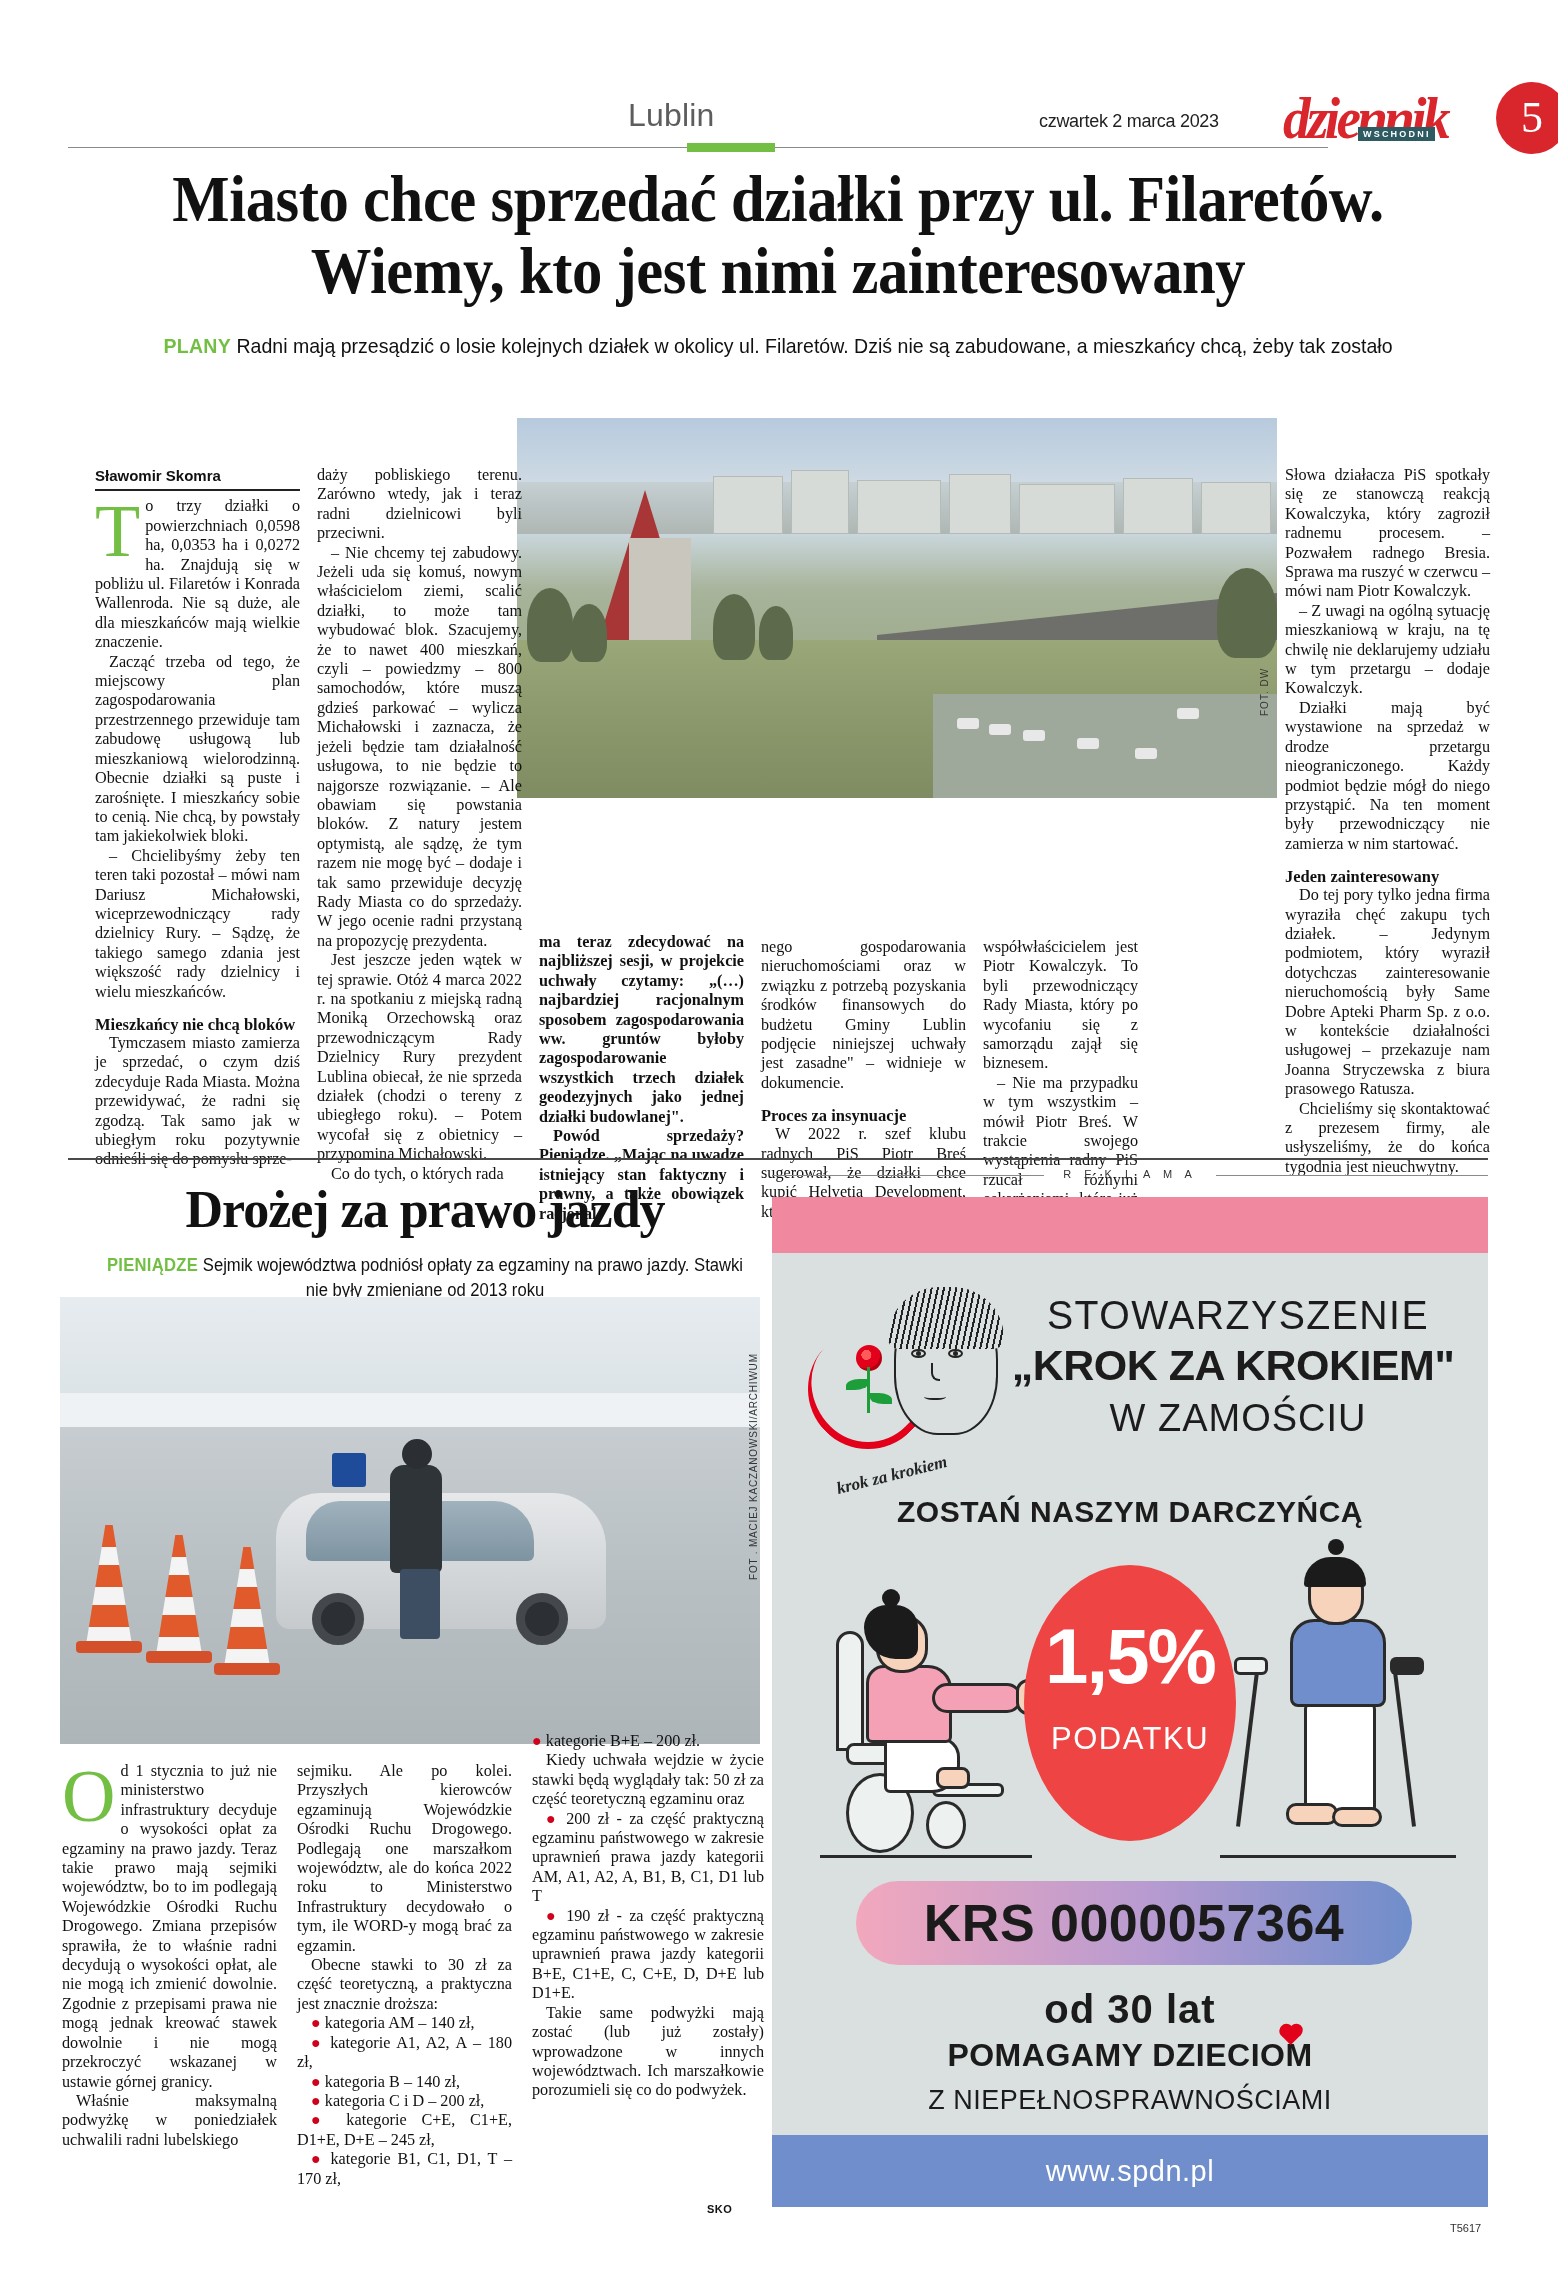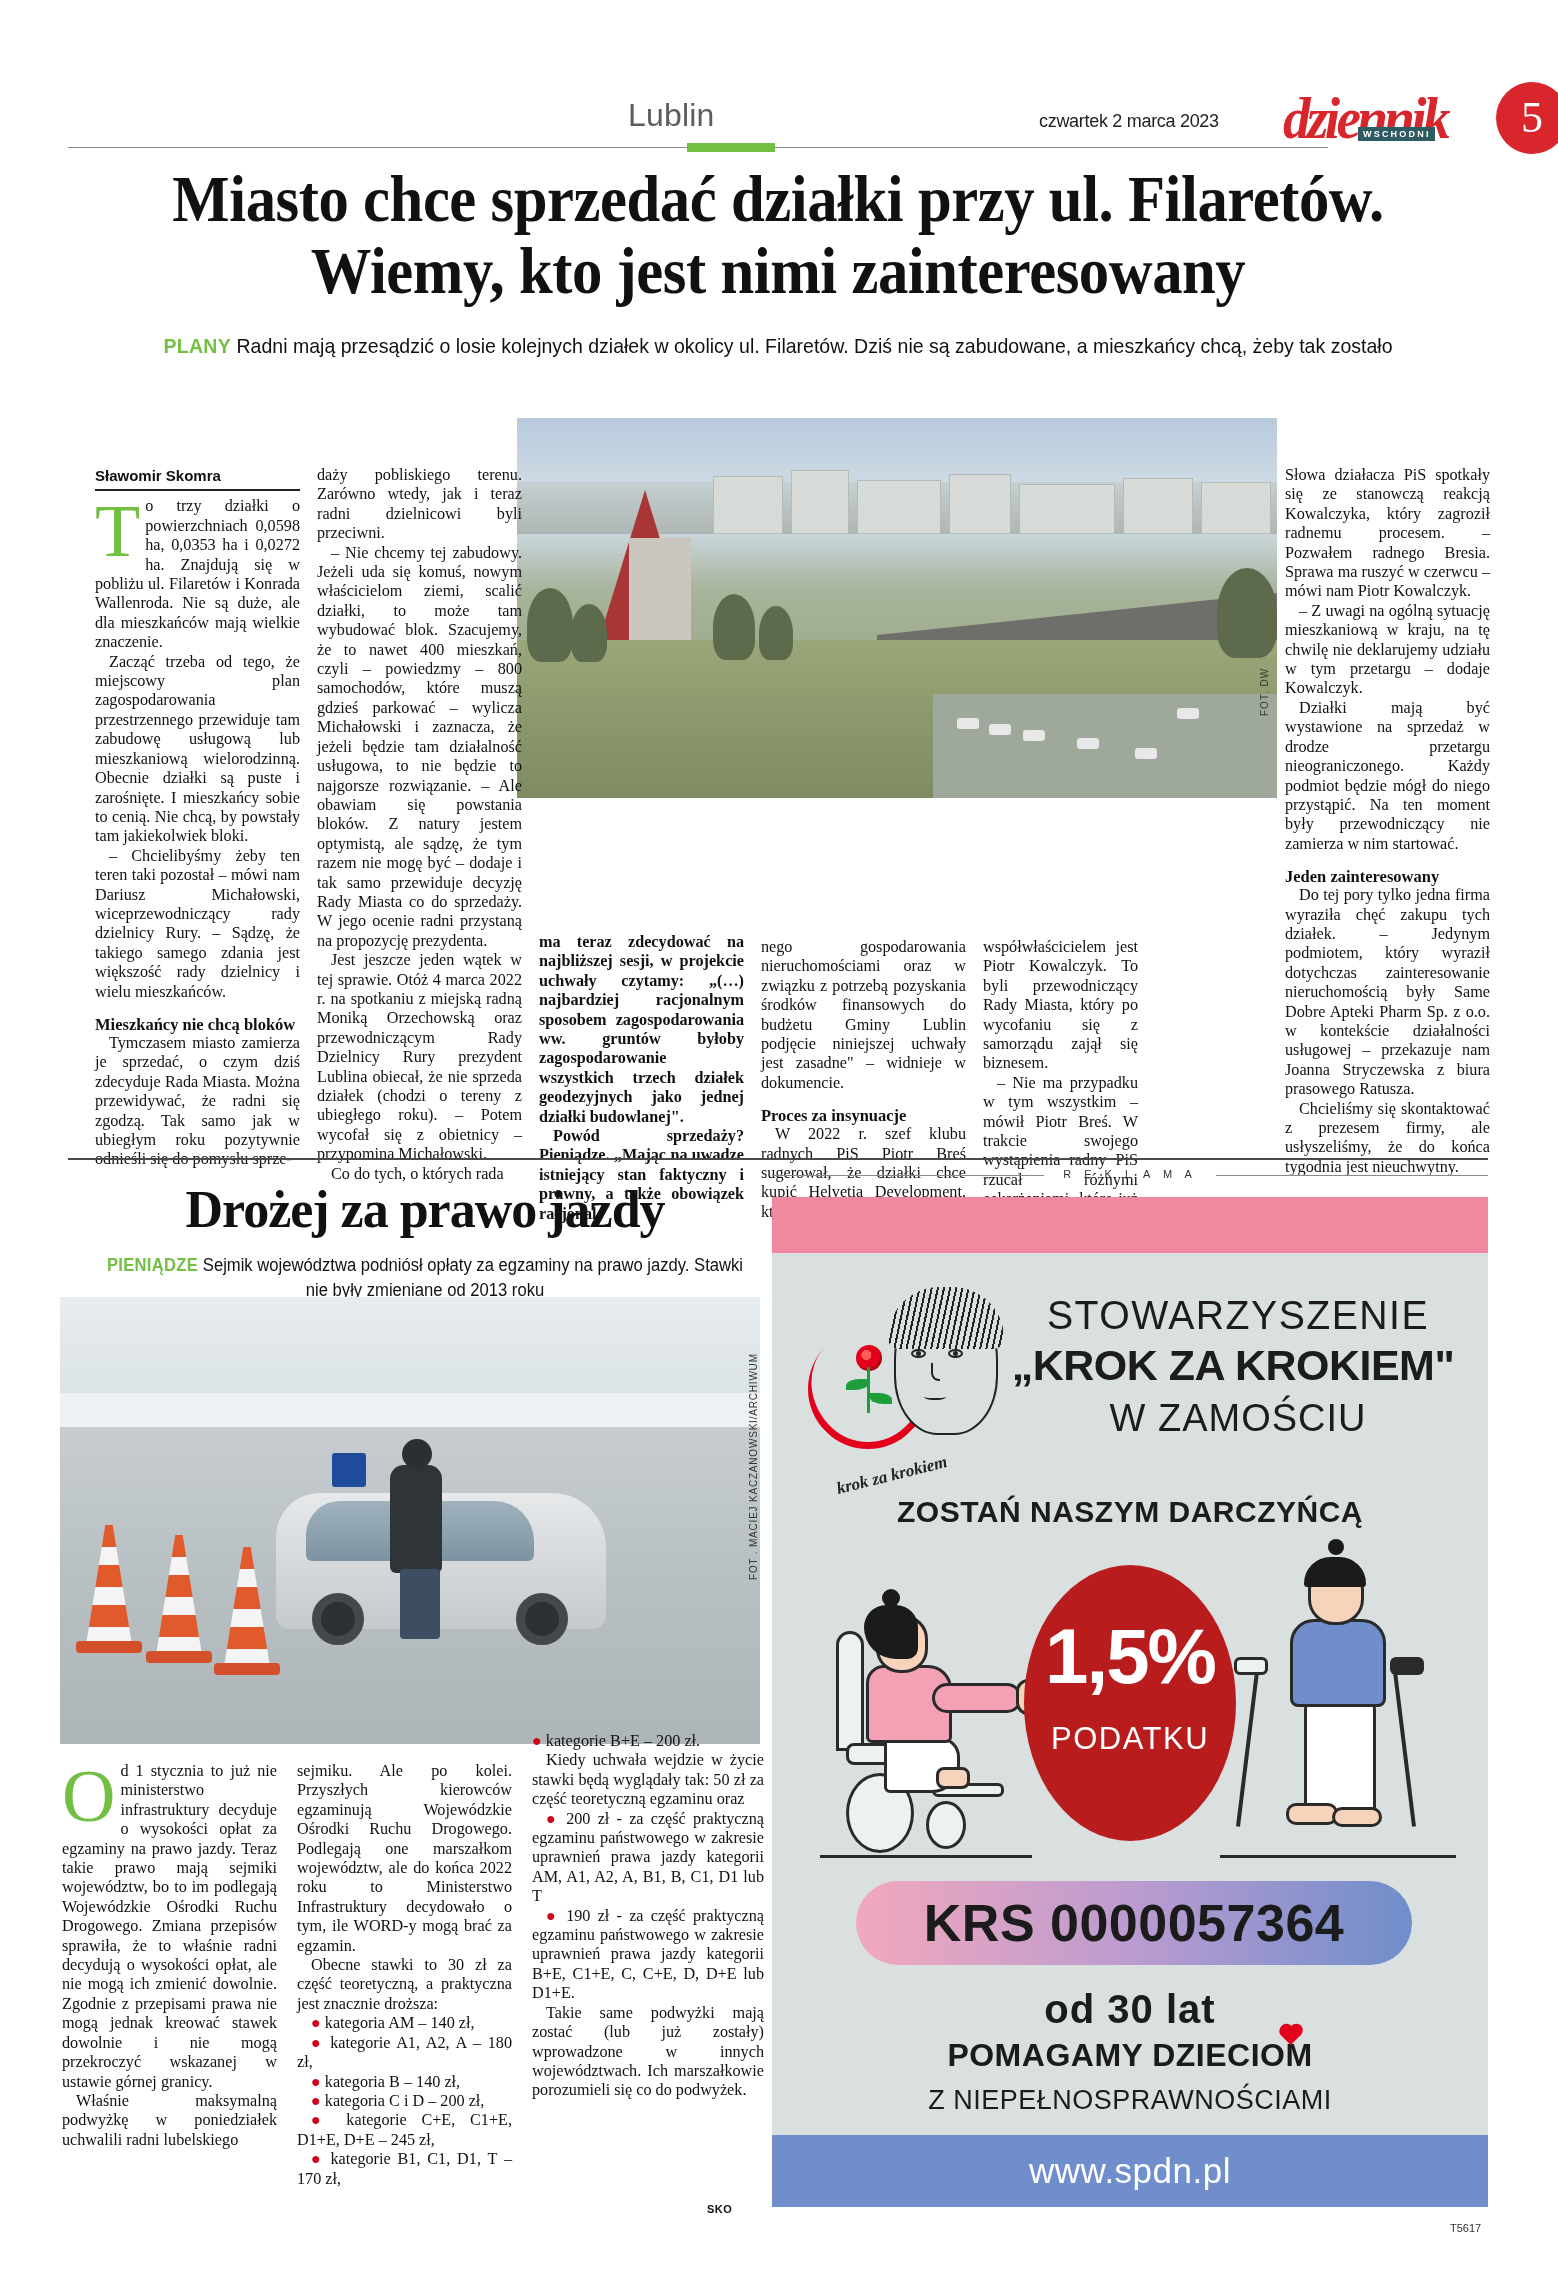--- a/index.html
+++ b/index.html
@@ -238,21 +238,21 @@
     position:absolute; left:226px; top:200px; width:480px; text-align:center;
     font-family:"Liberation Sans", sans-serif; font-size:38px; letter-spacing:1px; color:#1c1c1c;
   }
   .ad-sub {
     position:absolute; left:0; top:298px; width:100%; text-align:center;
     font-family:"Liberation Sans", sans-serif; font-weight:bold; font-size:30px;
     letter-spacing:.5px; color:#1c1c1c;
   }
   .ad-circle {
     position:absolute; left:252px; top:368px; width:212px; height:276px;
-    border-radius:50%; background:#b91c1c;
+    border-radius:50%; background:#ef4444;
   }
   .ad-pct {
     position:absolute; left:0; top:48px; width:100%; text-align:center;
     color:#fff; font-family:"Liberation Sans", sans-serif; font-weight:bold;
     font-size:78px; letter-spacing:-2px; line-height:86px;
   }
   .ad-pod {
     position:absolute; left:0; top:156px; width:100%; text-align:center;
     color:#fff; font-family:"Liberation Sans", sans-serif;
     font-size:31px; letter-spacing:1.5px;
@@ -320,21 +320,21 @@
   .ad-l3 {
     position:absolute; left:0; top:888px; width:100%; text-align:center;
     font-family:"Liberation Sans", sans-serif; font-size:27px;
     letter-spacing:.5px; color:#1b1b1b;
   }
   .ad-bluebar {
     position:absolute; left:0; bottom:0; width:100%; height:72px; background:#6f8ecb;
   }
   .ad-bluebar span {
     display:block; text-align:center; line-height:72px; color:#fff;
-    font-family:"Liberation Sans", sans-serif; font-size:35px; letter-spacing:.5px;
+    font-family:"Liberation Sans", sans-serif; font-size:29px; letter-spacing:.5px;
   }
   .ad-code {
     position:absolute; left:1450px; top:2222px;
     font-family:"Liberation Sans", sans-serif; font-size:11px; color:#333;
   }
 
   
   .p1-sky { position:absolute; left:0; top:0; width:100%; height:86px; background:linear-gradient(#b7cadd,#d5dfe6);}
   .p1-city { position:absolute; left:0; top:64px; width:100%; height:52px; background:linear-gradient(#c6cfd2,#aeb7b3);}
   .p1-bld { position:absolute; background:#d6dbd8; border:1px solid #b5bcb8; }

